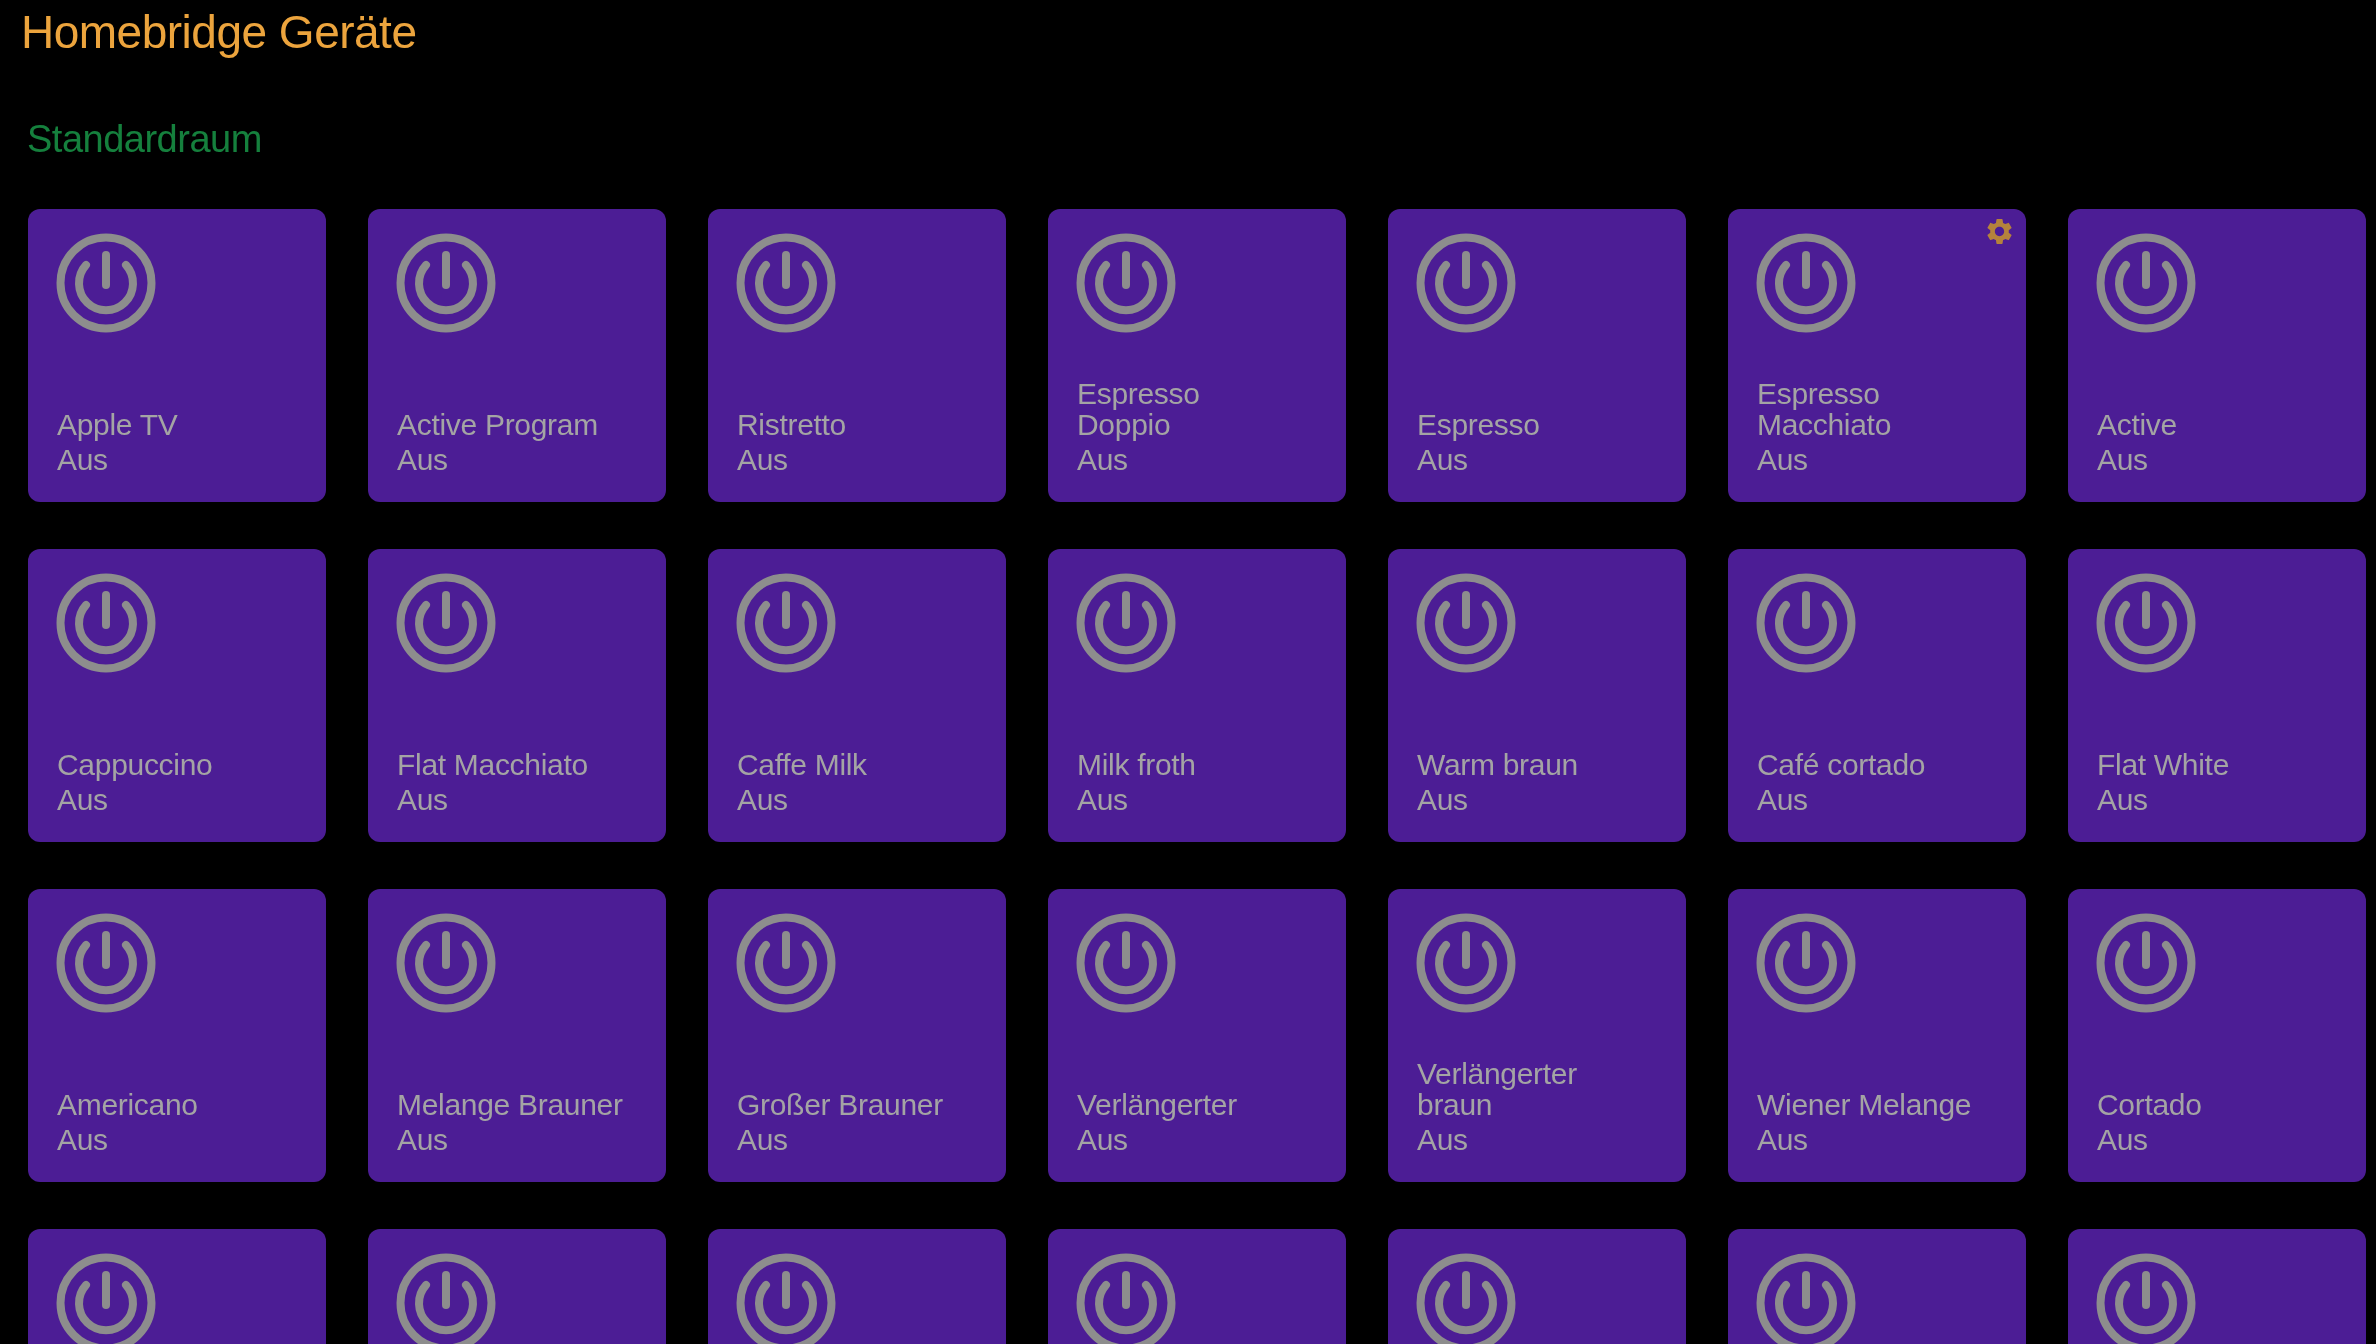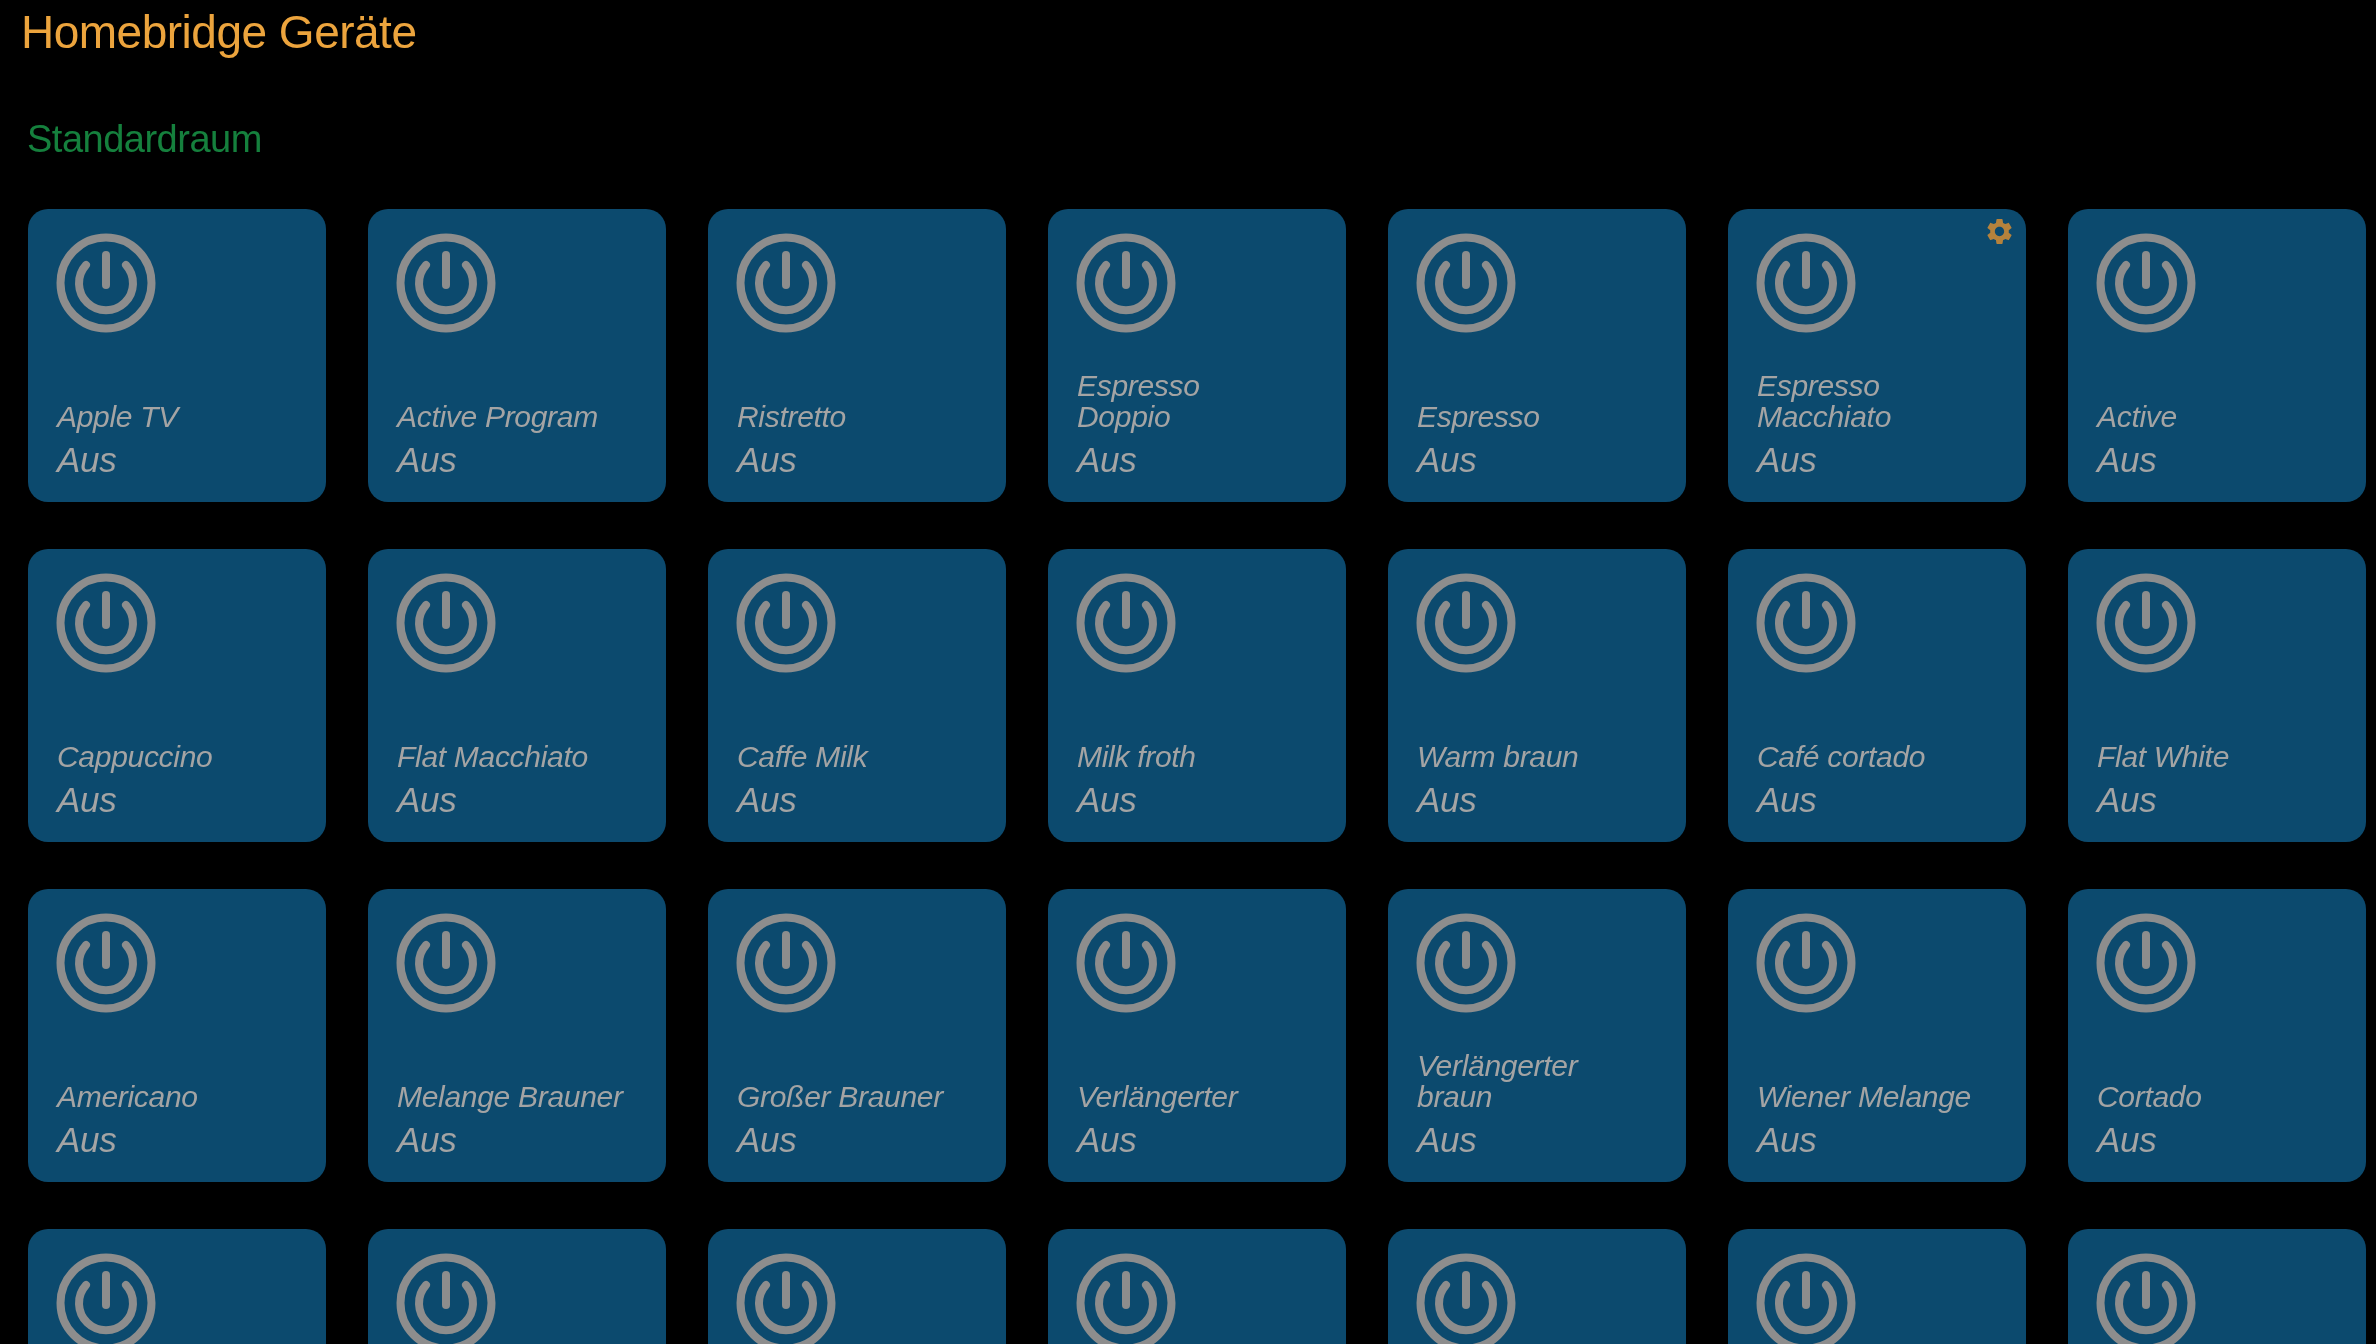--- a/index.html
+++ b/index.html
@@ -22,46 +22,45 @@
   }
   .device-grid {
     position:absolute; left:28px; top:209px;
     display:grid;
     grid-template-columns:repeat(7, 298px);
     grid-auto-rows:293px;
     column-gap:42px; row-gap:47px;
   }
   .tile {
     position:relative;
-    background:#0c4a6e;
-    border-radius:20px;
+    background:#4c1d95;
+    border-radius:12px;
     cursor:pointer;
-    font-style:italic;
   }
   .power-icon {
     position:absolute; left:28px; top:24px;
     width:100px; height:100px;
   }
   .power-icon svg { display:block; width:100%; height:100%; }
   .settings-icon {
     position:absolute; top:7px; right:11px;
     width:31px; height:31px; cursor:pointer;
   }
   .settings-icon svg { display:block; width:100%; height:100%; }
   .tile-text {
     position:absolute; left:29px; right:28px; bottom:27px;
     color:#a4a4a4;
   }
   .device-name {
     font-size:30px; line-height:31px; letter-spacing:-0.3px;
     white-space:pre-line;
   }
   .device-status {
-    font-size:35px; line-height:31px; letter-spacing:-0.3px;
-    margin-top:12px;
+    font-size:30px; line-height:31px; letter-spacing:-0.3px;
+    margin-top:4px;
   }
 </style>
 </head>
 <body>
 
 <h1 class="page-title">Homebridge Geräte</h1>
 <h2 class="room-title">Standardraum</h2>
 
 <div class="device-grid">
     <div class="tile">

